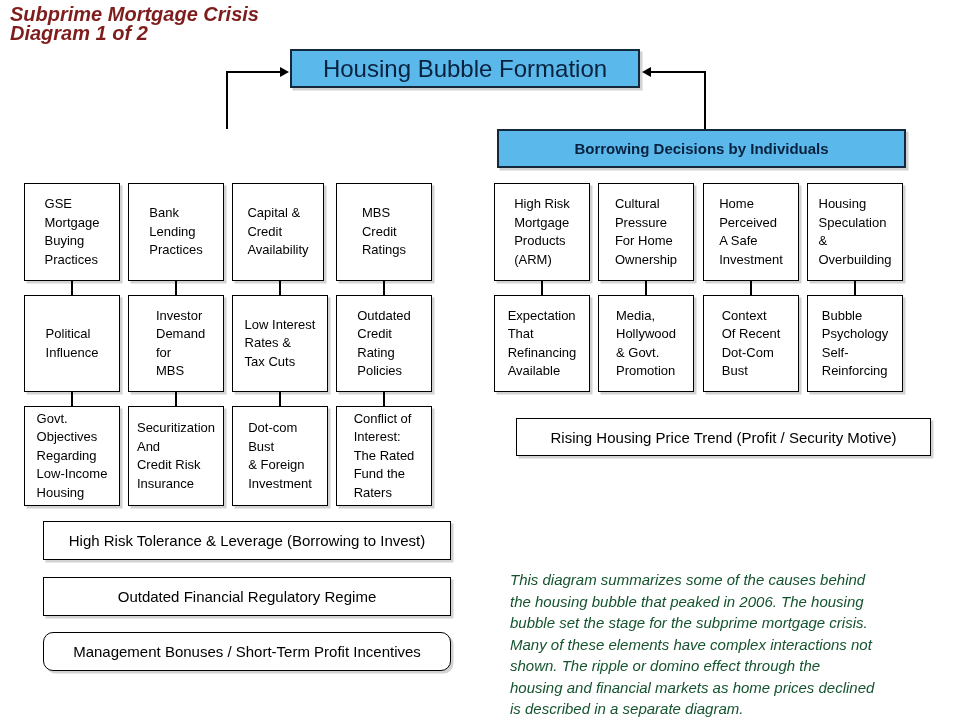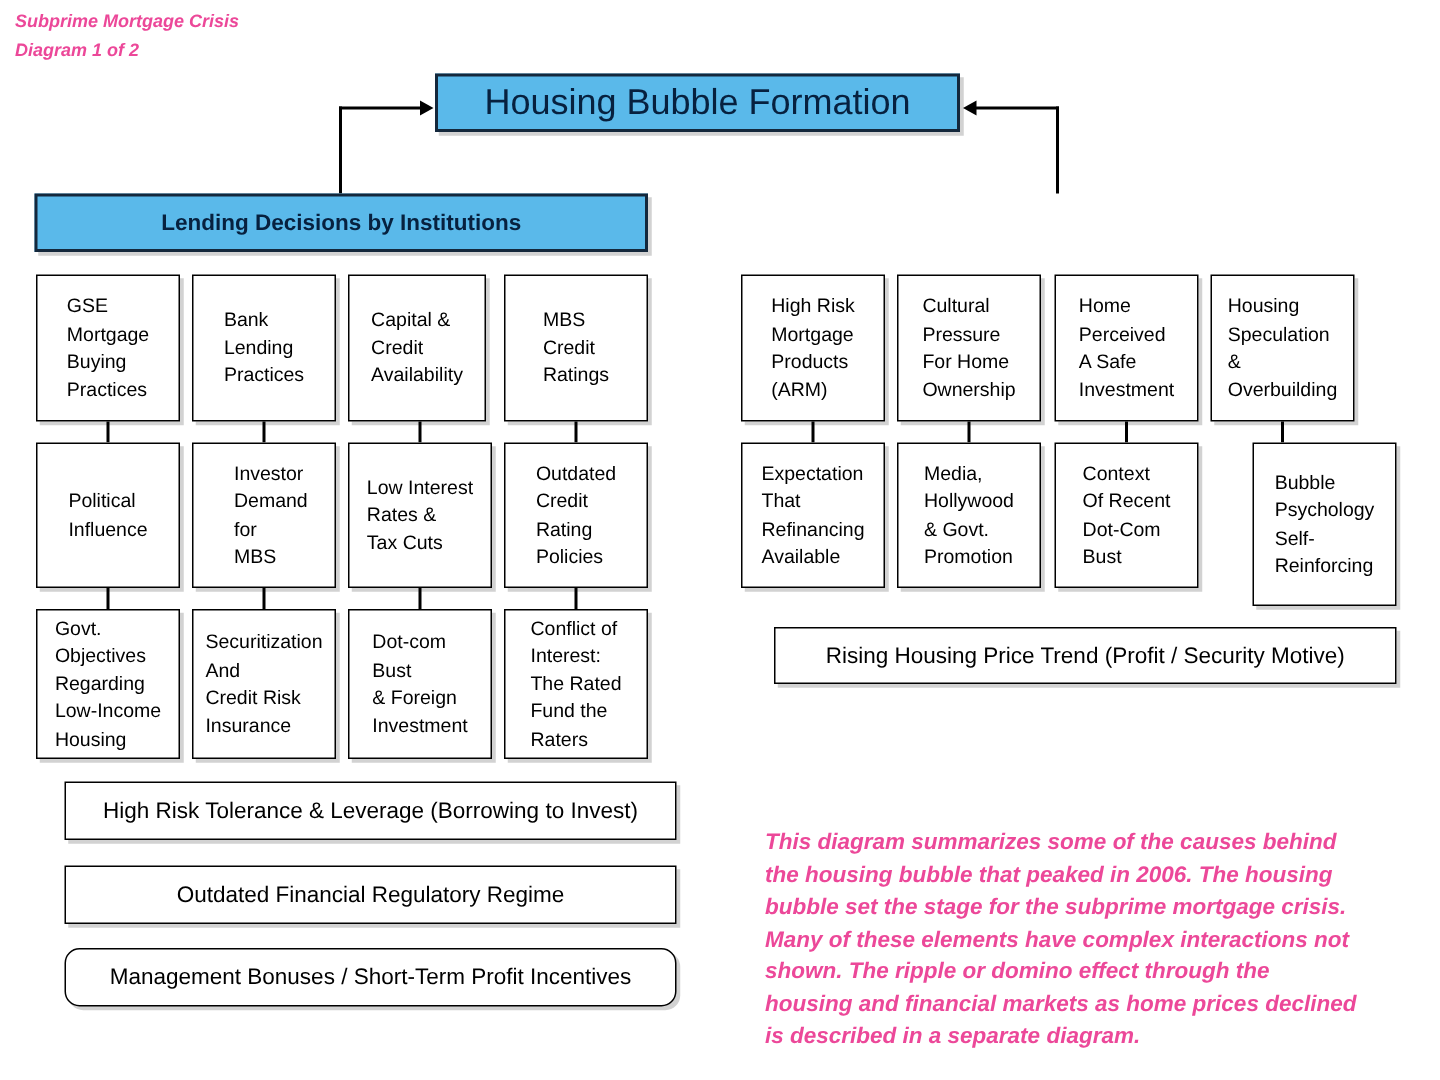--- a/index.html
+++ b/index.html
@@ -2,39 +2,38 @@
 <html><head>
 <meta charset="utf-8">
 <style>
   html,body{margin:0;padding:0;background:#fff;}
   .canvas{
     position:relative;width:960px;height:720px;background:#ffffff;overflow:hidden;
     font-family:"Liberation Sans",sans-serif;color:#000;
   }
   .doc-title{
     position:absolute;left:10px;top:5px;
-    font-size:12px;font-weight:bold;font-style:italic;line-height:19px;color:#ec4899;
+    font-size:20px;font-weight:bold;font-style:italic;line-height:19px;color:#7f1d1d;
   }
   .node{
     position:absolute;box-sizing:border-box;background:#ffffff;
     border:1.5px solid #000;display:flex;align-items:center;justify-content:center;
     text-align:left;box-shadow:2.5px 2.5px 0 #d2d2d2;
   }
   .blue{
     background:#5ab9ea;border:2px solid #14283c;color:#07213f;
   }
   .root-box{font-size:24px;font-weight:400;letter-spacing:0px;}
   .hdr{font-size:15px;font-weight:bold;}
   .cell{font-size:13px;line-height:18.5px;white-space:pre-line;}
   .wide{font-size:15px;margin-left:19px;}
   .caption{
-    position:absolute;left:510px;top:551px;width:430px;
-    font-size:15px;font-style:italic;line-height:21.5px;color:#ec4899;
+    position:absolute;left:510px;top:569px;width:430px;
+    font-size:15px;font-style:italic;line-height:21.5px;color:#14532d;
     white-space:pre-line;
-    font-weight:bold;
   }
   .vline,.hline{position:absolute;background:#000;}
   .arrow-r{
     position:absolute;width:0;height:0;
     border-top:5px solid transparent;border-bottom:5px solid transparent;
     border-left:9px solid #000;
   }
   .arrow-l{
     position:absolute;width:0;height:0;
     border-top:5px solid transparent;border-bottom:5px solid transparent;
@@ -54,21 +53,21 @@
   <div class="node blue root-box" style="left:290px;top:49px;width:350px;height:39px;">Housing Bubble Formation</div>
 
   <div class="vline" style="left:226px;top:71px;width:2px;height:58px;"></div>
   <div class="hline" style="left:226px;top:71px;width:56px;height:2px;"></div>
   <div class="arrow-r" style="left:280px;top:67px;"></div>
 
   <div class="vline" style="left:704px;top:71px;width:2px;height:58px;"></div>
   <div class="hline" style="left:650px;top:71px;width:56px;height:2px;"></div>
   <div class="arrow-l" style="left:642px;top:67px;"></div>
 
-  <div class="node blue hdr" style="left:23px;top:129px;width:409px;height:39px;">Lending Decisions by Institutions</div>
+  <div class="node blue hdr" style="left:497px;top:129px;width:409px;height:39px;">Borrowing Decisions by Individuals</div>
 
   <div class="node cell" style="left:24px;top:183px;width:96px;height:98px;">GSE
 Mortgage
 Buying
 Practices</div>
   <div class="node cell" style="left:128px;top:183px;width:96px;height:98px;">Bank
 Lending
 Practices</div>
   <div class="node cell" style="left:232px;top:183px;width:92px;height:98px;">Capital &amp;
 Credit
@@ -150,21 +149,21 @@
 Refinancing
 Available</div>
   <div class="node cell" style="left:598px;top:295px;width:96px;height:97px;">Media,
 Hollywood
 &amp; Govt.
 Promotion</div>
   <div class="node cell" style="left:703px;top:295px;width:96px;height:97px;">Context
 Of Recent
 Dot-Com
 Bust</div>
-  <div class="node cell" style="left:807px;top:295px;width:96px;height:109px;margin-left:28px;">Bubble
+  <div class="node cell" style="left:807px;top:295px;width:96px;height:97px;">Bubble
 Psychology
 Self-
 Reinforcing</div>
 
   <div class="node wide" style="left:497px;top:418px;width:415px;height:38px;">Rising Housing Price Trend (Profit / Security Motive)</div>
 
   <div class="caption">This diagram summarizes some of the causes behind
 the housing bubble that peaked in 2006.  The housing
 bubble set the stage for the subprime mortgage crisis.
 Many of these elements have complex interactions not

